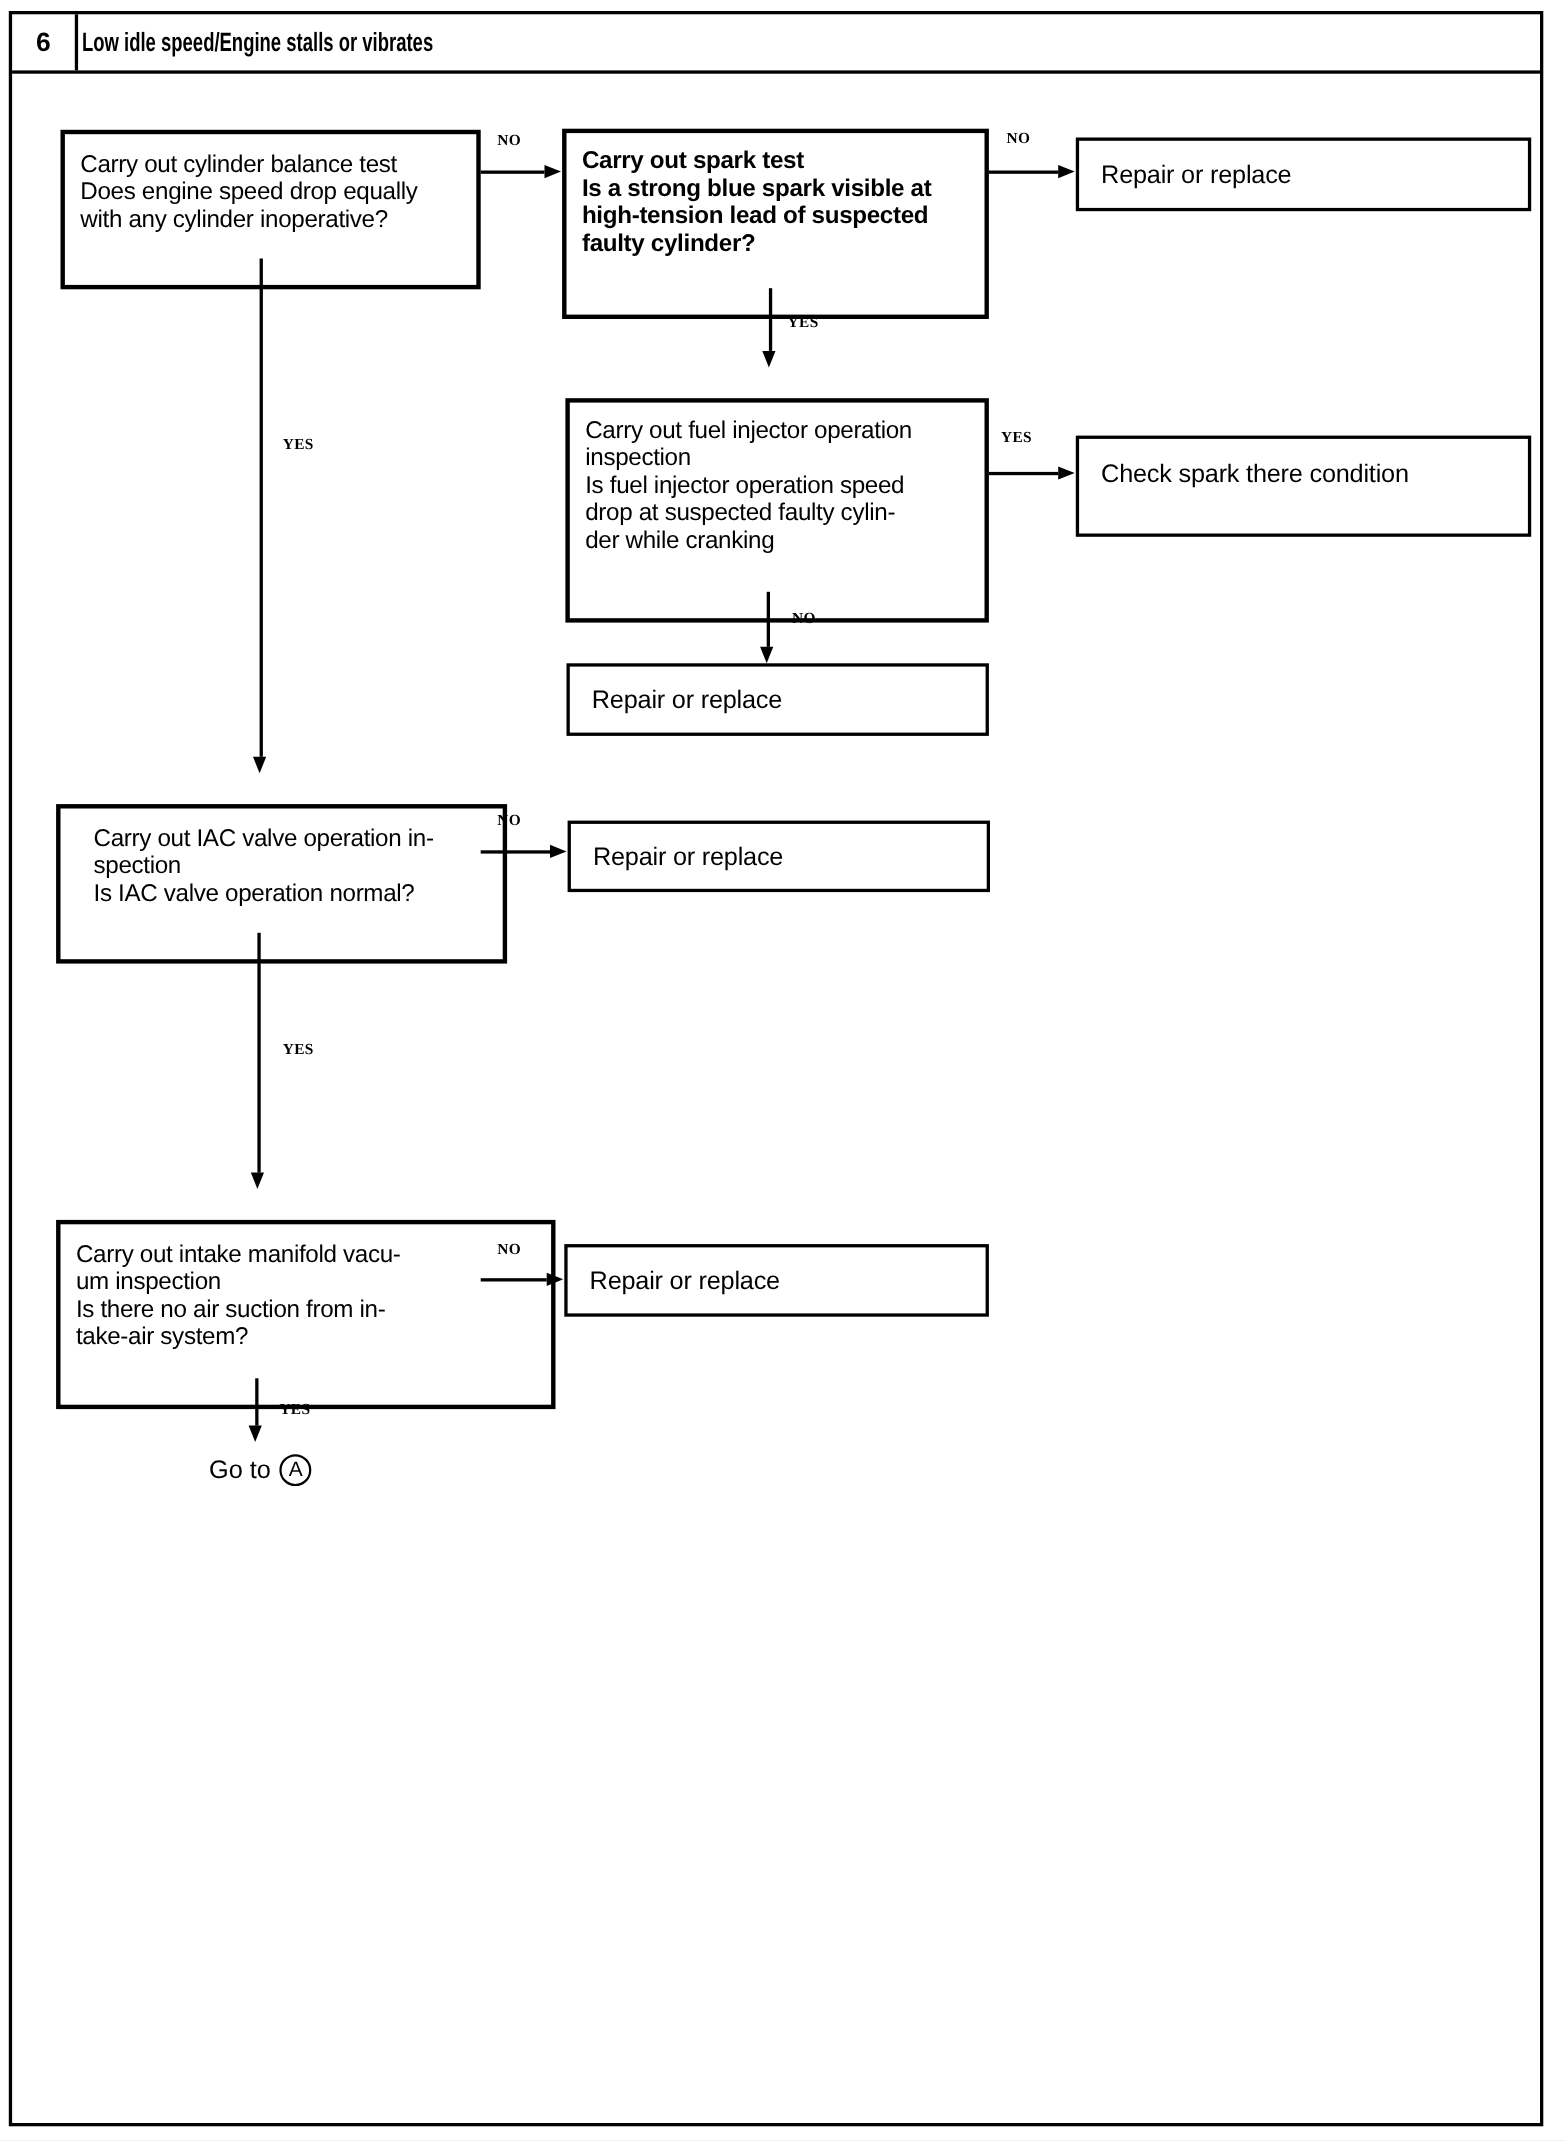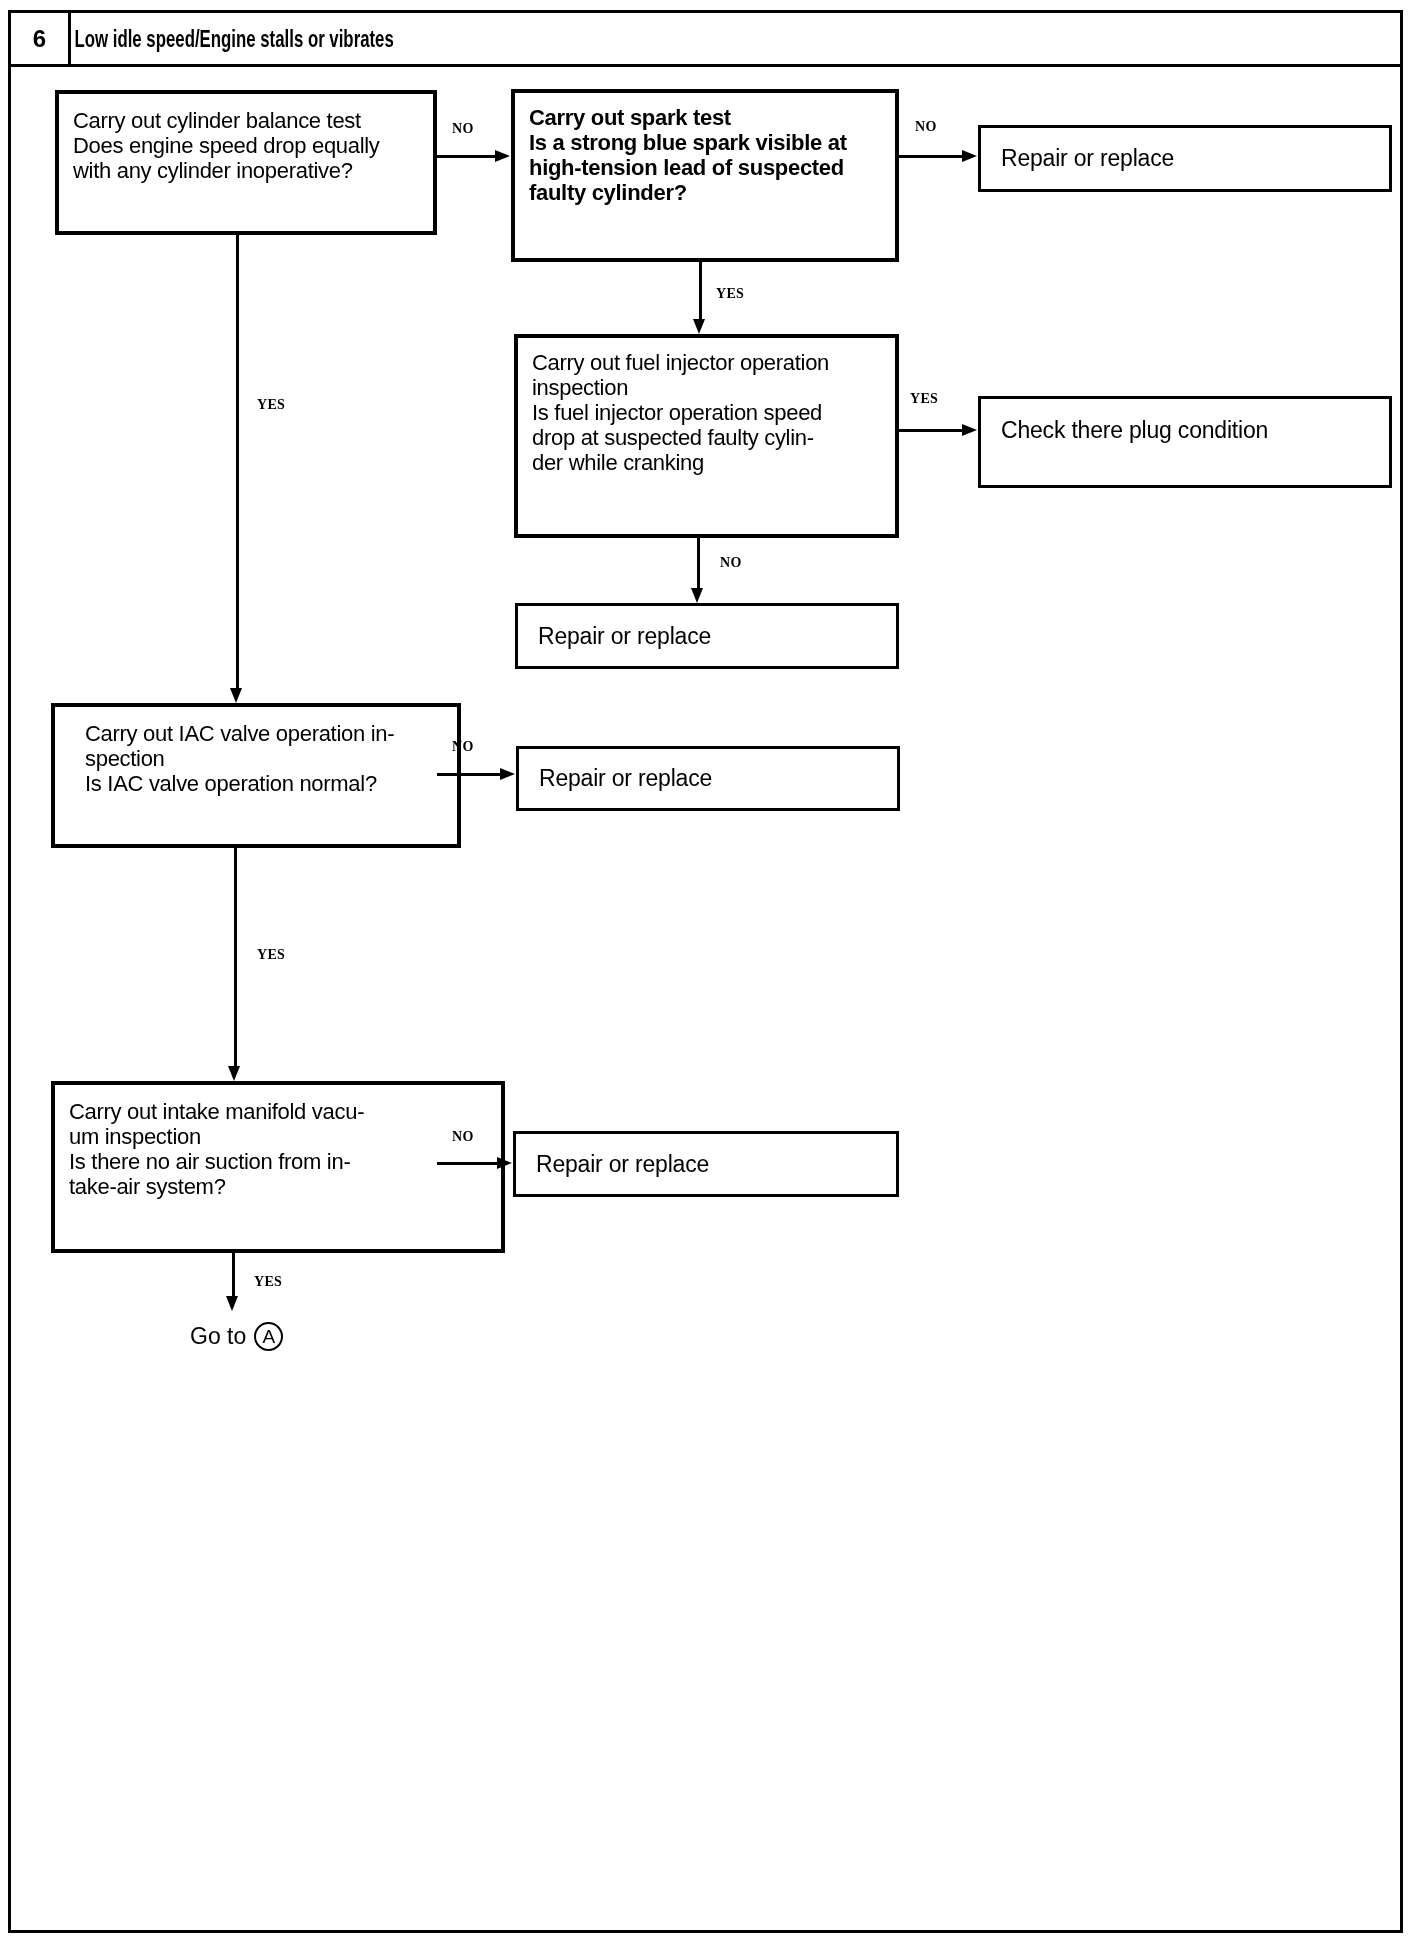--- a/index.html
+++ b/index.html
@@ -16,21 +16,21 @@
     width:57px; border-right:3px solid #000; display:flex; align-items:center; justify-content:center;
     font-weight:bold; font-size:24px;
   }
   .header-title {
     flex:1; display:flex; align-items:center; padding-left:5px;
     font-weight:bold; font-size:24px; white-space:nowrap;
     transform:scaleX(0.70); transform-origin:left center; letter-spacing:0px;
   }
   .qbox {
     position:absolute; border:4px solid #000; box-sizing:border-box; background:#fff;
-    padding:12px 8px 0 14px; font-size:22px; line-height:25px; letter-spacing:-0.3px;
+    padding:12px 8px 0 14px; font-size:22px; line-height:25px; letter-spacing:-0.3px;margin-top:28px;
   }
   .qbox.pt14 { padding-top:14px; }
   .bl { white-space:nowrap; }
   .abox {
     position:absolute; border:3px solid #000; box-sizing:border-box; background:#fff;
     display:flex; align-items:center; padding-left:20px; font-size:23px; letter-spacing:-0.2px;
   }
   .abox.top-align { align-items:flex-start; padding-top:18px; }
   .hline { position:absolute; height:3px; background:#000; }
   .vline { position:absolute; width:3px; background:#000; }
@@ -80,21 +80,21 @@
 
   <div class="qbox" style="left:514px; top:334px; width:385px; height:204px;">
     <div class="bl">Carry out fuel injector operation</div>
     <div class="bl">inspection</div>
     <div class="bl">Is fuel injector operation speed</div>
     <div class="bl">drop at suspected faulty cylin-</div>
     <div class="bl">der while cranking</div>
   </div>
 
   <div class="abox top-align" style="left:978px; top:396px; width:414px; height:92px;">
-    <span class="bl">Check there plug condition</span>
+    <span class="bl">Check spark there condition</span>
   </div>
 
   <div class="abox" style="left:515px; top:603px; width:384px; height:66px;">
     <span class="bl">Repair or replace</span>
   </div>
 
   <div class="qbox pt14" style="left:51px; top:703px; width:410px; height:145px;padding-left:30px;">
     <div class="bl">Carry out IAC valve operation in-</div>
     <div class="bl">spection</div>
     <div class="bl">Is IAC valve operation normal?</div>

